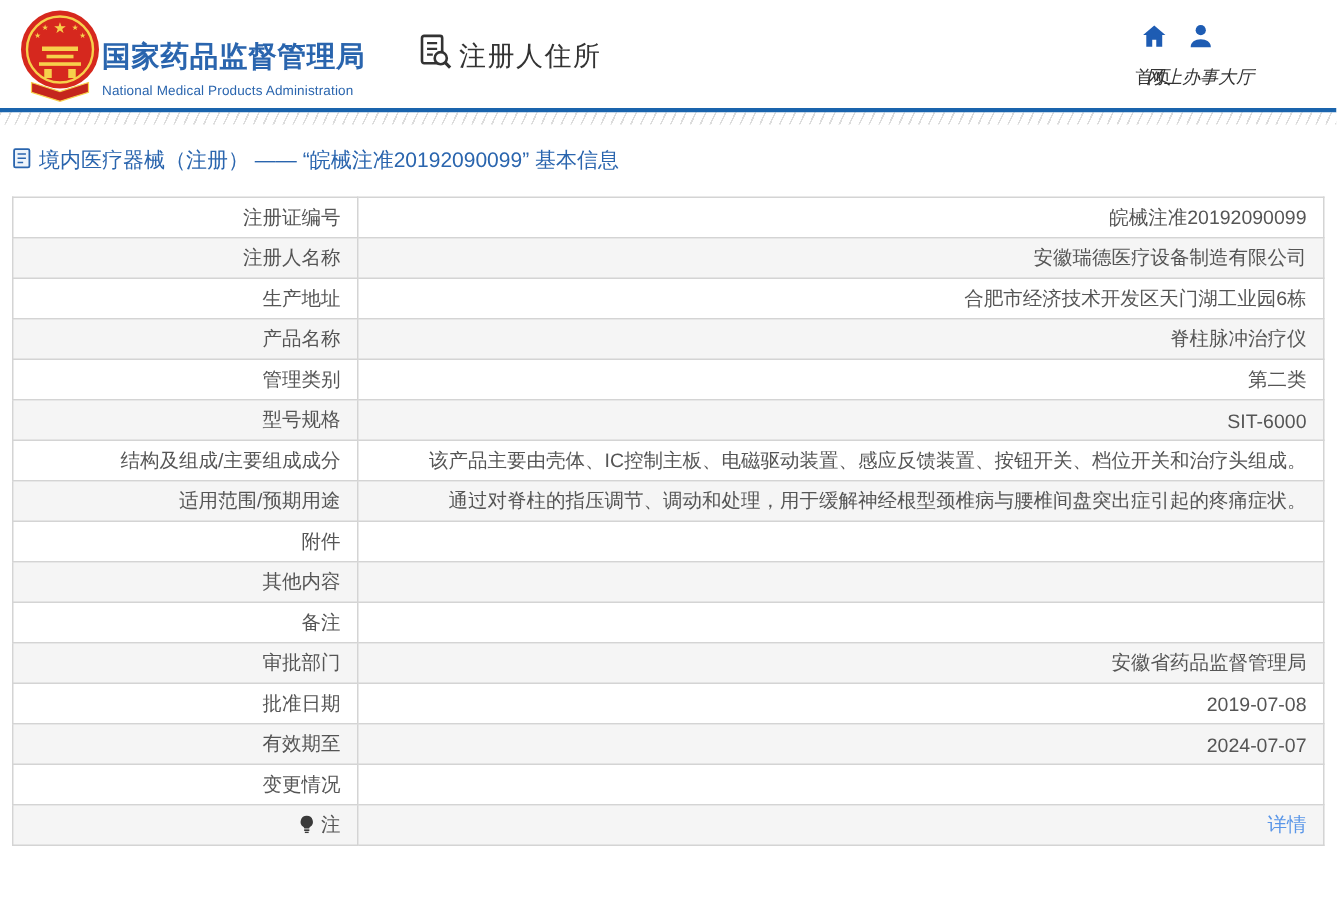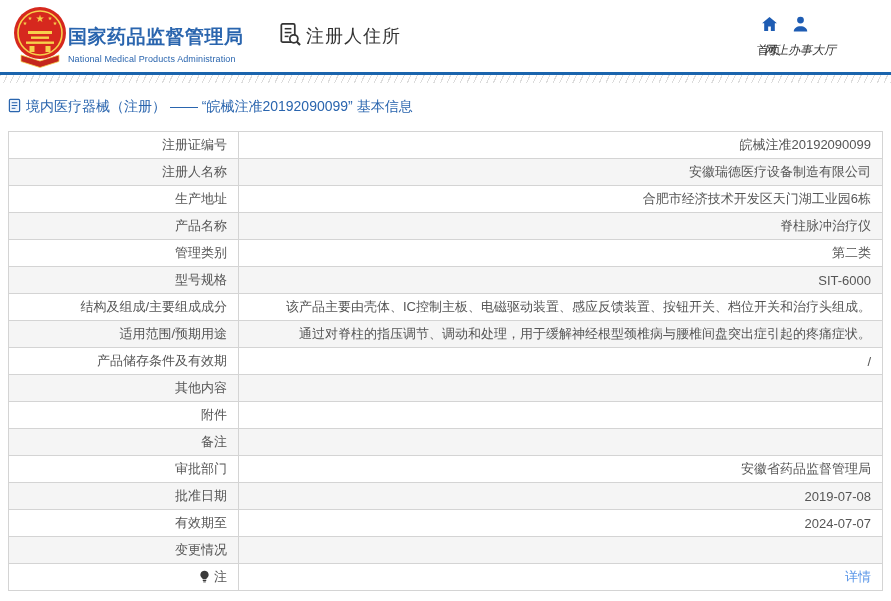--- a/index.html
+++ b/index.html
@@ -200,37 +200,29 @@
       <tr>
     <td class="cell-label">
       <span>适用范围/预期用途</span>
     </td>
     <td class="cell-value">
       <span>通过对脊柱的指压调节、调动和处理，用于缓解神经根型颈椎病与腰椎间盘突出症引起的疼痛症状。</span>
     </td>
   </tr>
       <tr>
     <td class="cell-label">
-      <span>产品储存条件及有效期</span>
-    </td>
-    <td class="cell-value">
-      <span>/</span>
+      <span>附件</span>
+    </td>
+    <td class="cell-value">
+      <span></span>
     </td>
   </tr>
       <tr>
     <td class="cell-label">
       <span>其他内容</span>
-    </td>
-    <td class="cell-value">
-      <span></span>
-    </td>
-  </tr>
-      <tr>
-    <td class="cell-label">
-      <span>附件</span>
     </td>
     <td class="cell-value">
       <span></span>
     </td>
   </tr>
       <tr>
     <td class="cell-label">
       <span>备注</span>
     </td>
     <td class="cell-value">

